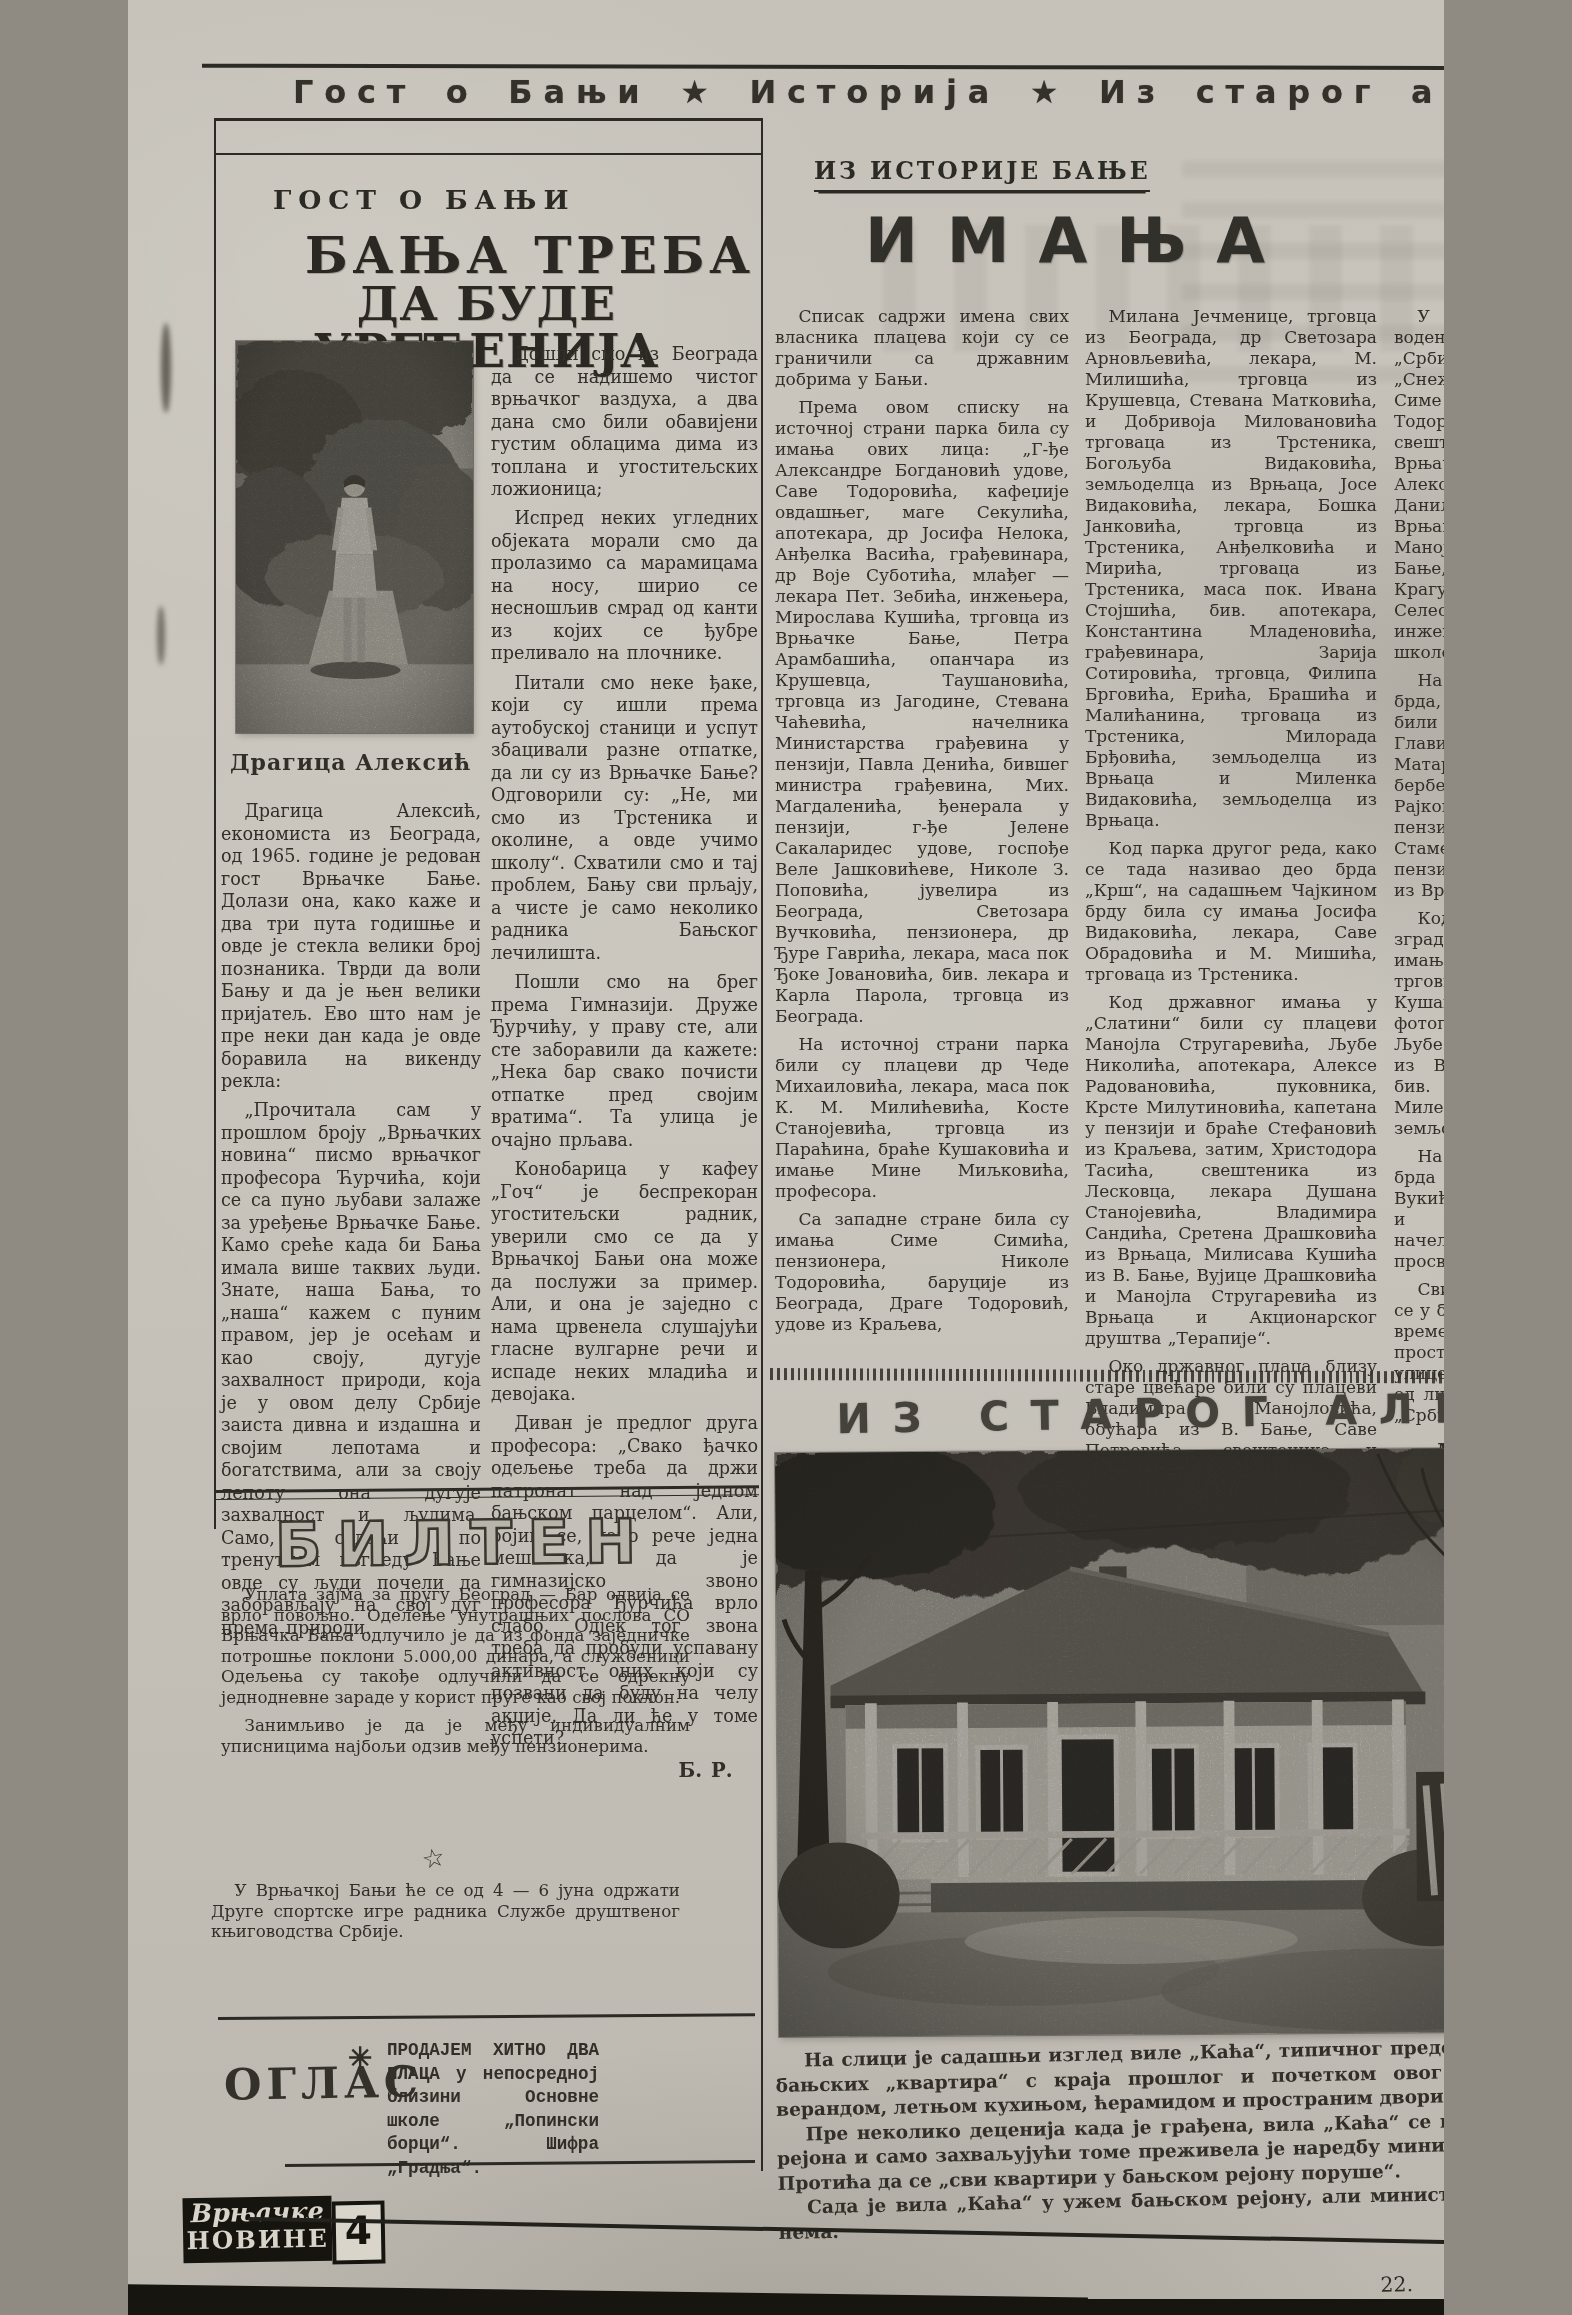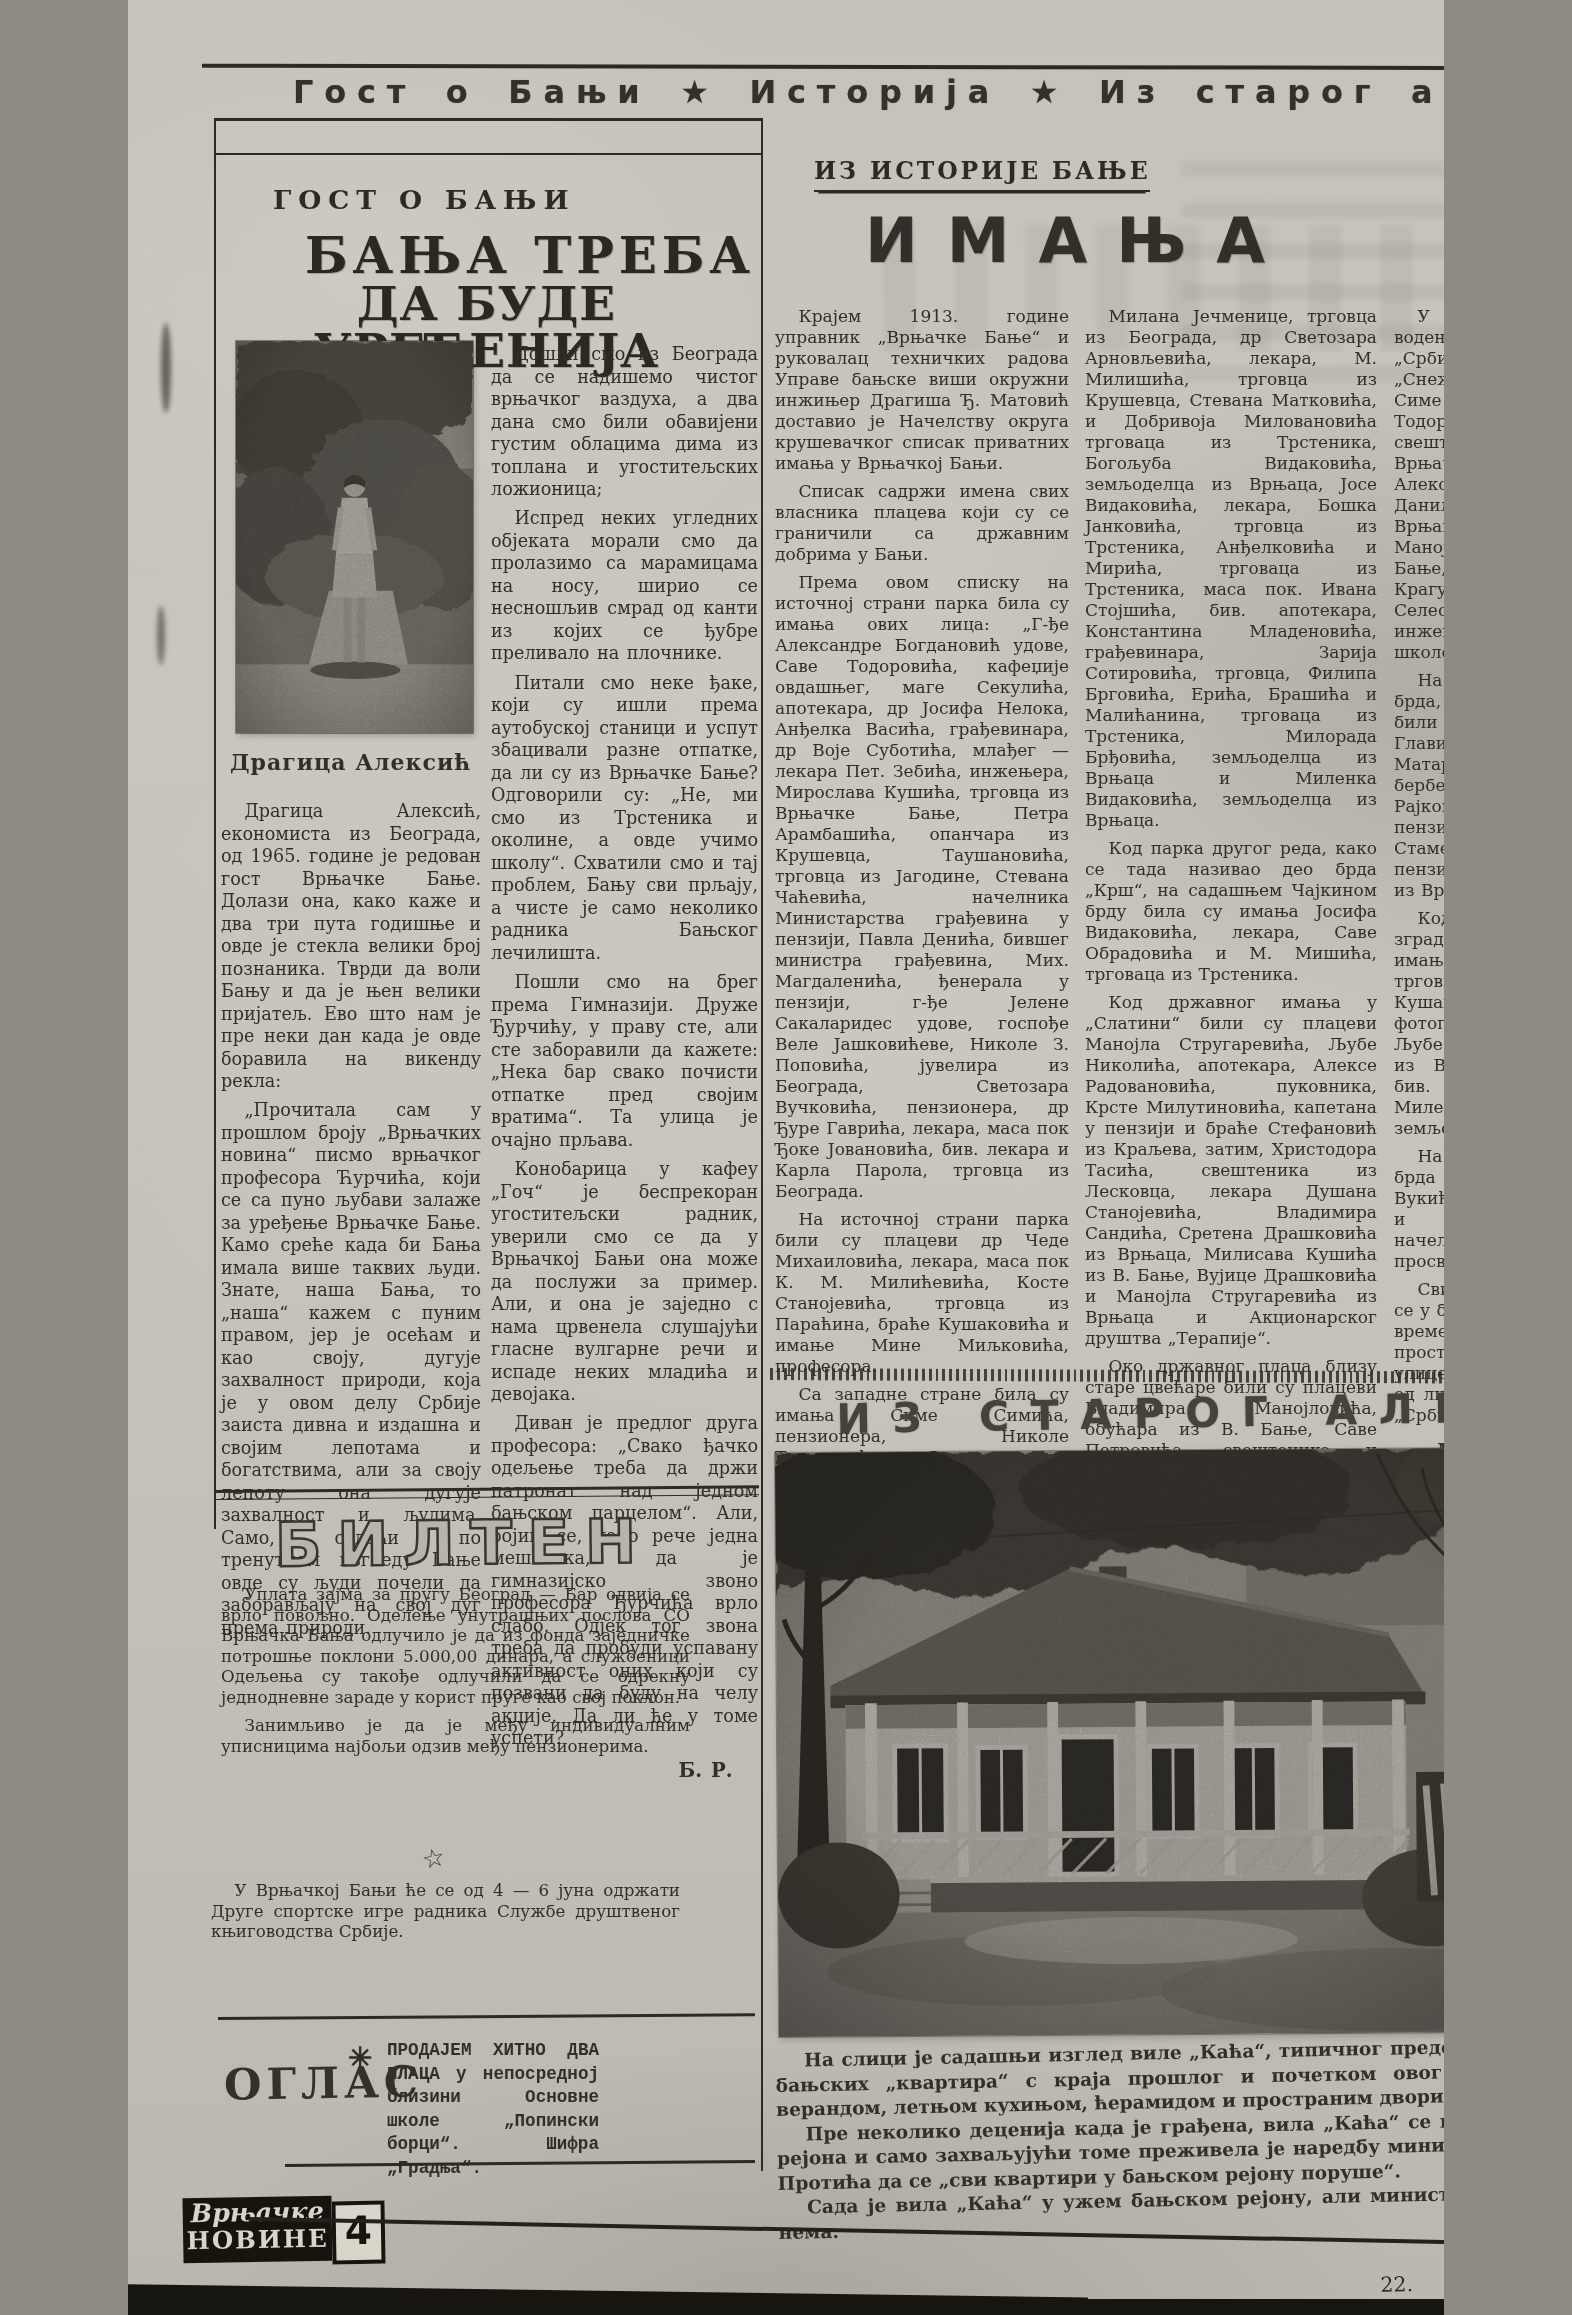--- a/index.html
+++ b/index.html
@@ -227,21 +227,20 @@
     <div class="abs" id="ad-label">ОГЛАС</div>
     <div class="abs" id="ad-star">✳</div>
     <div class="abs" id="ad-text">ПРОДАЈЕМ ХИТНО ДВА ПЛАЦА у непосредној близини Основне школе „Попински борци“. Шифра „Градња“.</div>
     <div class="abs rule" id="ad-rule-bot"></div>
   </div>
 
   <div>
     <div class="abs" id="history-kicker">ИЗ ИСТОРИЈЕ БАЊЕ</div>
     <div class="abs noselect" id="history-headline">ИМАЊА</div>
     <div class="abs hist-col" id="hist-col-1">
-        <p class="body-p">Крајем 1913. године управник „Врњачке Бање“ и руковалац техничких радова Управе бањске виши окружни инжињер Драгиша Ђ. Матовић доставио је Начелству округа крушевачког списак приватних имања у Врњачкој Бањи.</p>
         <p class="body-p">Списак садржи имена свих власника плацева који су се граничили са државним добрима у Бањи.</p>
         <p class="body-p">Према овом списку на источној страни парка била су имања ових лица: „Г-ђе Александре Богдановић удове, Саве Тодоровића, кафеџије овдашњег, маге Секулића, апотекара, др Јосифа Нелока, Анђелка Васића, грађевинара, др Воје Суботића, млађег — лекара Пет. Зебића, инжењера, Мирослава Кушића, трговца из Врњачке Бање, Петра Арамбашића, опанчара из Крушевца, Таушановића, трговца из Јагодине, Стевана Чаћевића, начелника Министарства грађевина у пензији, Павла Денића, бившег министра грађевина, Мих. Магдаленића, ђенерала у пензији, г-ђе Јелене Сакаларидес удове, госпође Веле Јашковићеве, Николе З. Поповића, јувелира из Београда, Светозара Вучковића, пензионера, др Ђуре Гаврића, лекара, маса пок Ђоке Јовановића, бив. лекара и Карла Парола, трговца из Београда.</p>
         <p class="body-p">На источној страни парка били су плацеви др Чеде Михаиловића, лекара, маса пок К. М. Милићевића, Косте Станојевића, трговца из Параћина, браће Кушаковића и имање Мине Миљковића, професора.</p>
         <p class="body-p">Са западне стране била су имања Симе Симића, пензионера, Николе Тодоровића, баруције из Београда, Драге Тодоровић, удове из Краљева,</p>
       </div>
     <div class="abs hist-col" id="hist-col-2">
         <p class="body-p">Милана Јечменице, трговца из Београда, др Светозара Арновљевића, лекара, М. Милишића, трговца из Крушевца, Стевана Матковића, и Добривоја Миловановића трговаца из Трстеника, Богољуба Видаковића, земљоделца из Врњаца, Јосе Видаковића, лекара, Бошка Јанковића, трговца из Трстеника, Анђелковића и Мирића, трговаца из Трстеника, маса пок. Ивана Стојшића, бив. апотекара, Константина Младеновића, грађевинара, Зарија Сотировића, трговца, Филипа Брговића, Ерића, Брашића и Малићанина, трговаца из Трстеника, Милорада Брђовића, земљоделца из Врњаца и Миленка Видаковића, земљоделца из Врњаца.</p>
         <p class="body-p">Код парка другог реда, како се тада називао део брда „Крш“, на садашњем Чајкином брду била су имања Јосифа Видаковића, лекара, Саве Обрадовића и М. Мишића, трговаца из Трстеника.</p>
         <p class="body-p">Код државног имања у „Слатини“ били су плацеви Манојла Стругаревића, Љубе Николића, апотекара, Алексе Радовановића, пуковника, Крсте Милутиновића, капетана у пензији и браће Стефановић из Краљева, затим, Христодора Тасића, свештеника из Лесковца, лекара Душана Станојевића, Владимира Сандића, Сретена Драшковића из Врњаца, Милисава Кушића из В. Бање, Вујице Драшковића и Манојла Стругаревића из Врњаца и Акционарског друштва „Терапије“.</p>
         <p class="body-p">Око државног плаца близу старе цвећаре били су плацеви Владимира Манојловића, обућара из В. Бање, Саве Петровића, свештеника и Миленка Прибака.</p>

